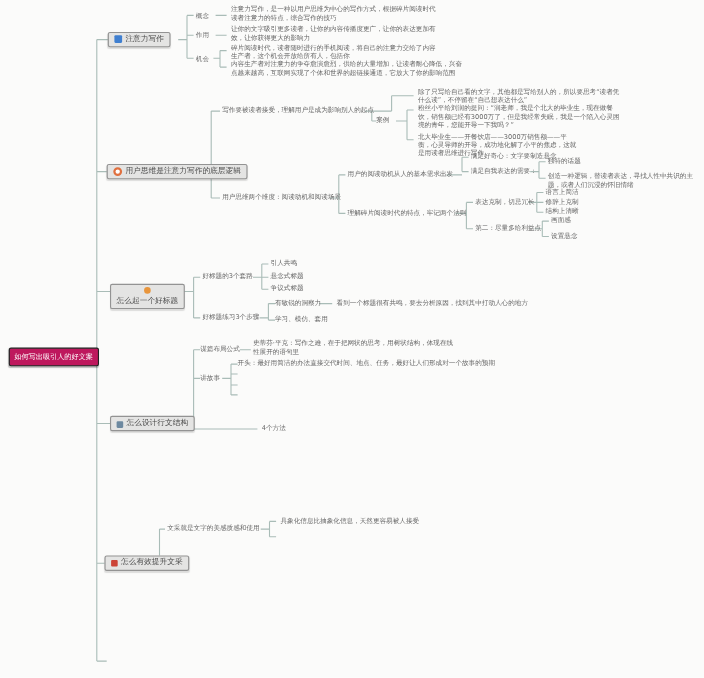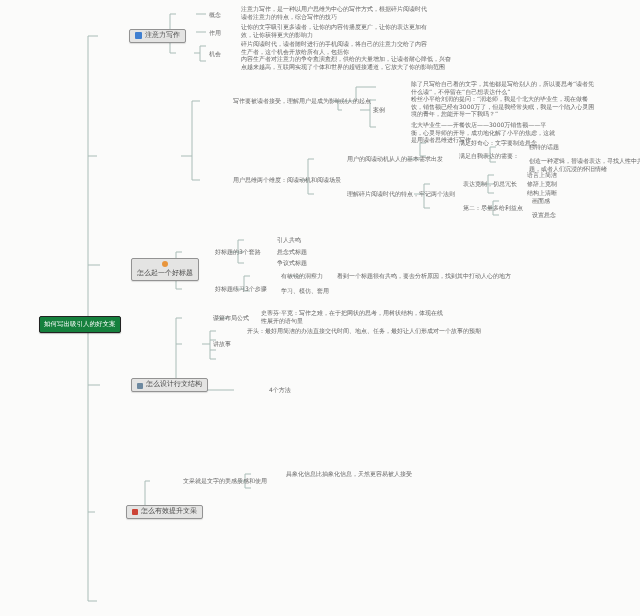--- a/index.html
+++ b/index.html
@@ -1,28 +1,28 @@
 <!DOCTYPE html>
 <html><head>
 <meta charset="utf-8">
 <style>
   html,body{margin:0;padding:0;}
   body{font-family:"DejaVu Sans","Liberation Sans",sans-serif;background:#fff;}
   #stage{position:relative;width:640px;height:616px;background:#fbfbfa;overflow:hidden;}
   #wires{position:absolute;left:0;top:0;width:640px;height:616px;}
-  .abs{position:absolute;margin-left:31px;}
+  .abs{position:absolute;}
   
   .node{
     display:inline-flex;align-items:center;gap:3px;
     background:#e4e4e3;border:1px solid #939393;border-radius:2px;
     padding:2px 5px;font-size:7px;line-height:1.1;color:#4a4a4a;white-space:nowrap;
     box-shadow:0 1px 1px rgba(0,0,0,.12);
   }
   .root{
-    background:#15803d;border:1px solid #222;color:#fff;
+    background:#be185d;border:1px solid #222;color:#fff;
     font-size:6.5px;padding:3px 4px;border-radius:2px;white-space:nowrap;
     display:inline-block;box-shadow:0 1px 1px rgba(0,0,0,.25);
   }
   .ic{width:7px;height:7px;display:inline-block;flex:0 0 auto;}
   .ic1{background:#3f7fd0;border-radius:1px;}
   .ic2{background:#fff;border:2px solid #e0703f;border-radius:50%;width:4px;height:4px;}
   .ic3{background:#e8953c;border-radius:50%;width:6px;height:6px;}
   .ic4{background:#6d89a0;border-radius:1px;width:6px;height:6px;}
   .ic5{background:#cc4437;border-radius:1px;width:6px;height:6px;}
   
@@ -72,20 +72,24 @@
   <div class="abs kw" style="left:178px;top:11px;">概念</div>
   <div class="abs leaf" style="left:210px;top:5px;width:190px;">注意力写作，是一种以用户思维为中心的写作方式，根据碎片阅读时代读者注意力的特点，综合写作的技巧</div>
 
   <div class="abs kw" style="left:178px;top:29px;">作用</div>
   <div class="abs leaf" style="left:210px;top:23px;width:190px;">让你的文字吸引更多读者，让你的内容传播度更广，让你的表达更加有效，让你获得更大的影响力</div>
 
   <div class="abs kw" style="left:178px;top:50px;">机会</div>
   <div class="abs leaf" style="left:210px;top:40px;width:190px;">碎片阅读时代，读者随时进行的手机阅读，将自己的注意力交给了内容生产者，这个机会开放给所有人，包括你</div>
   <div class="abs leaf" style="left:210px;top:55px;width:215px;">内容生产者对注意力的争夺愈演愈烈，供给的大量增加，让读者耐心降低，兴奋点越来越高，互联网实现了个体和世界的超链接通道，它放大了你的影响范围</div>
 
+  <div class="abs node" style="left:97px;top:149px;">
+    <span class="ic ic2"></span>
+    <span>用户思维是注意力写作的底层逻辑</span>
+  </div>
 
   <div class="abs leaf nw" style="left:202px;top:97px;">写作要被读者接受，理解用户是成为影响别人的起点</div>
   <div class="abs leaf" style="left:380px;top:80px;width:185px;">除了只写给自己看的文字，其他都是写给别人的，所以要思考“读者凭什么读”，不停留在“自己想表达什么”</div>
 
   <div class="abs leaf nw" style="left:342px;top:106px;">案例</div>
   <div class="abs leaf" style="left:380px;top:95px;width:185px;">粉丝小平给刘润的提问：“润老师，我是个北大的毕业生，现在做餐饮，销售额已经有3000万了，但是我经常失眠，我是一个陷入心灵困境的青年，您能开导一下我吗？”</div>
   <div class="abs leaf" style="left:380px;top:121px;width:145px;">北大毕业生——开餐饮店——3000万销售额——平衡，心灵导师的开导，成功地化解了小平的焦虑，这就是用读者思维进行写作</div>
 
   <div class="abs leaf nw" style="left:202px;top:176px;">用户思维两个维度：阅读动机和阅读场景</div>
 

